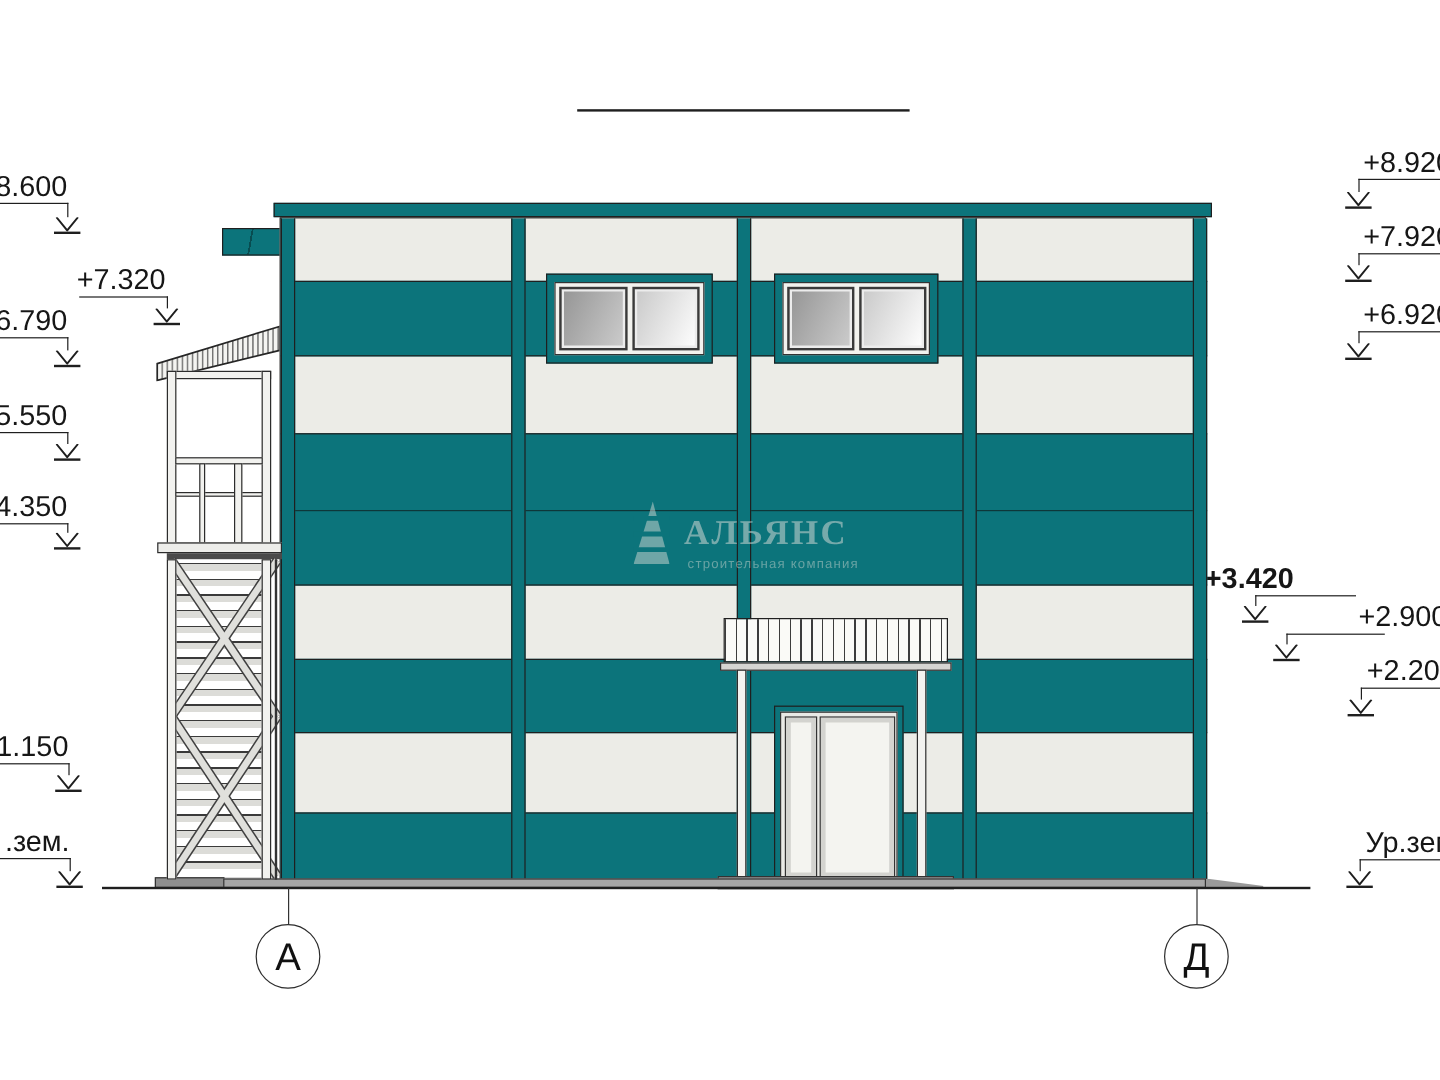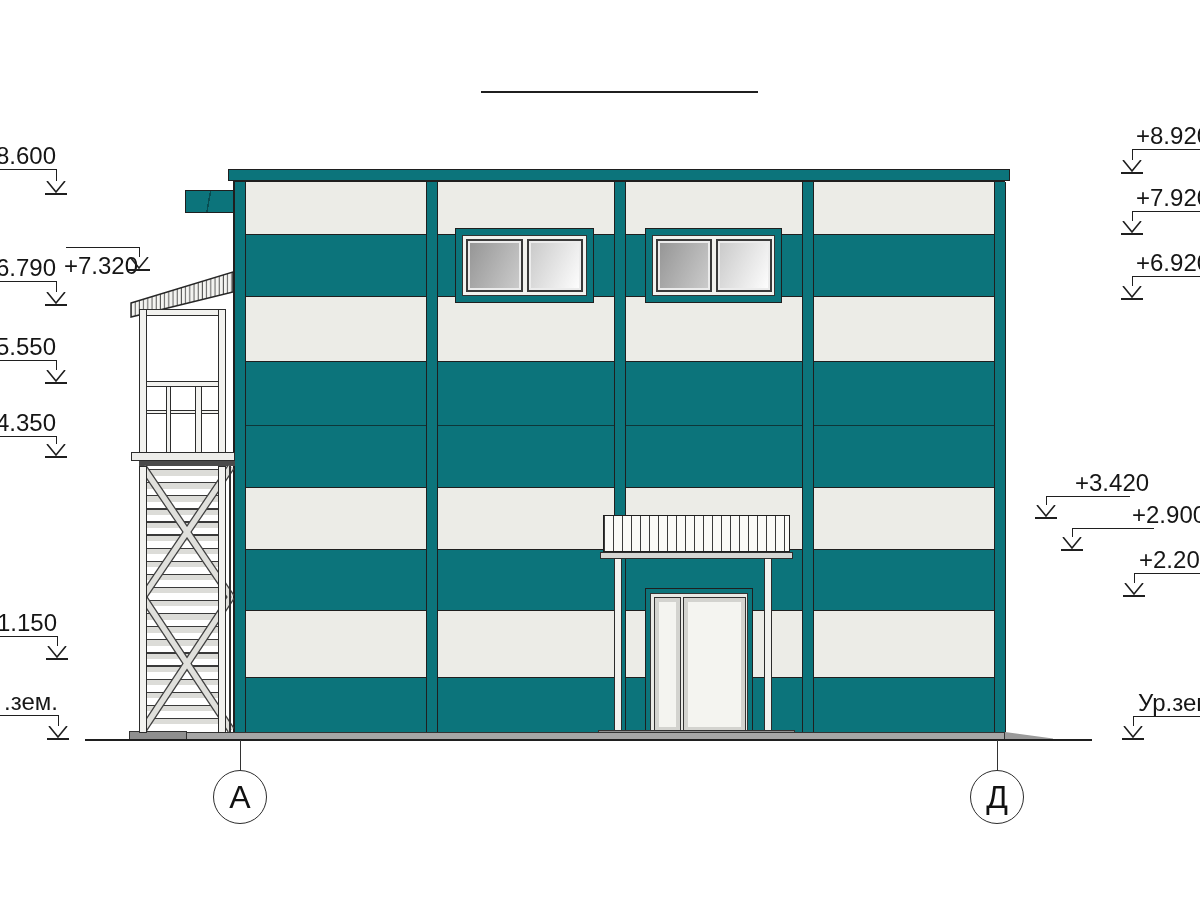--- a/index.html
+++ b/index.html
@@ -48,21 +48,21 @@
     <div>
       <div class="m-label" style="left:-16px;top:142px;width:72px;">8.600</div>
       <div class="m-hline" style="left:-20px;top:169px;width:77px;"></div>
       <div class="m-vline" style="left:56px;top:169px;height:12px;"></div>
       <svg class="m-arrow" style="left:46px;top:181px;" viewBox="0 0 20 12">
           <path d="M1,0 L10,11 L19,0" fill="none" stroke="#1f1f1f" stroke-width="1.6"></path>
         </svg>
       <div class="m-tick" style="left:45px;top:193px;"></div>
     </div>
     <div>
-      <div class="m-label" style="left:58px;top:220px;width:80px;margin-top:32px;">+7.320</div>
+      <div class="m-label" style="left:58px;top:220px;width:80px;">+7.320</div>
       <div class="m-hline" style="left:66px;top:247px;width:74px;"></div>
       <div class="m-vline" style="left:139px;top:247px;height:10px;"></div>
       <svg class="m-arrow" style="left:129px;top:257px;" viewBox="0 0 20 12">
           <path d="M1,0 L10,11 L19,0" fill="none" stroke="#1f1f1f" stroke-width="1.6"></path>
         </svg>
       <div class="m-tick" style="left:128px;top:269px;"></div>
     </div>
     <div>
       <div class="m-label" style="left:-16px;top:254px;width:72px;">6.790</div>
       <div class="m-hline" style="left:-20px;top:281px;width:77px;"></div>
@@ -132,21 +132,21 @@
     <div>
       <div class="m-label" style="left:1136px;top:249px;width:84px;">+6.920</div>
       <div class="m-hline" style="left:1132px;top:276px;width:78px;"></div>
       <div class="m-vline" style="left:1132px;top:276px;height:10px;"></div>
       <svg class="m-arrow" style="left:1122px;top:286px;" viewBox="0 0 20 12">
           <path d="M1,0 L10,11 L19,0" fill="none" stroke="#1f1f1f" stroke-width="1.6"></path>
         </svg>
       <div class="m-tick" style="left:1121px;top:298px;"></div>
     </div>
     <div>
-      <div class="m-label" style="left:1075px;top:469px;width:80px;">+3.420</div>
+      <div class="m-label" style="left:1004px;top:469px;width:80px;font-weight:bold;">+3.420</div>
       <div class="m-hline" style="left:1046px;top:496px;width:84px;"></div>
       <div class="m-vline" style="left:1046px;top:496px;height:9px;"></div>
       <svg class="m-arrow" style="left:1036px;top:505px;" viewBox="0 0 20 12">
           <path d="M1,0 L10,11 L19,0" fill="none" stroke="#1f1f1f" stroke-width="1.6"></path>
         </svg>
       <div class="m-tick" style="left:1035px;top:517px;"></div>
     </div>
     <div>
       <div class="m-label" style="left:1132px;top:501px;width:80px;">+2.900</div>
       <div class="m-hline" style="left:1072px;top:528px;width:82px;"></div>
@@ -256,20 +256,32 @@
         <line x1="4" y1="3" x2="92" y2="133"></line>
         <line x1="92" y1="3" x2="4" y2="133"></line>
         <line x1="4" y1="133" x2="92" y2="266"></line>
         <line x1="92" y1="133" x2="4" y2="266"></line>
       </g>
   </svg>
   <div class="abs steel" style="left:139px;top:466px;width:8px;height:267px;"></div>
   <div class="abs steel" style="left:218px;top:466px;width:8px;height:267px;"></div>
   <div class="abs" style="left:229px;top:466px;width:1.5px;height:267px;background:#333;"></div>
 
+  <div class="abs" style="left:524px;top:416px;width:190px;height:66px;">
+    <svg class="abs" style="left:4px;top:2px;" width="30" height="52" viewBox="0 0 30 52">
+      <polygon points="16,0 30,52 0,52" fill="rgba(210,216,212,.5)"></polygon>
+      <g stroke="var(--teal)" stroke-width="4">
+          <line x1="0" y1="14" x2="30" y2="14"></line>
+          <line x1="0" y1="27" x2="30" y2="27"></line>
+          <line x1="0" y1="40" x2="30" y2="40"></line>
+        </g>
+    </svg>
+    <div class="abs wm" style="left:46px;top:12px;font-family:'Liberation Serif',serif;font-weight:bold;font-size:29px;letter-spacing:2px;white-space:nowrap;">АЛЬЯНС</div>
+    <div class="abs" style="left:49px;top:48px;font-size:11px;letter-spacing:1px;color:rgba(196,209,204,.5);white-space:nowrap;">строительная компания</div>
+  </div>
 
   <div class="abs" style="left:239.5px;top:740px;width:1px;height:31px;background:#333;"></div>
   <div class="axis-circle" style="left:213px;top:770px;">
     <span>А</span>
   </div>
   <div class="abs" style="left:996.5px;top:740px;width:1px;height:31px;background:#333;"></div>
   <div class="axis-circle" style="left:970px;top:770px;">
     <span>Д</span>
   </div>
 

